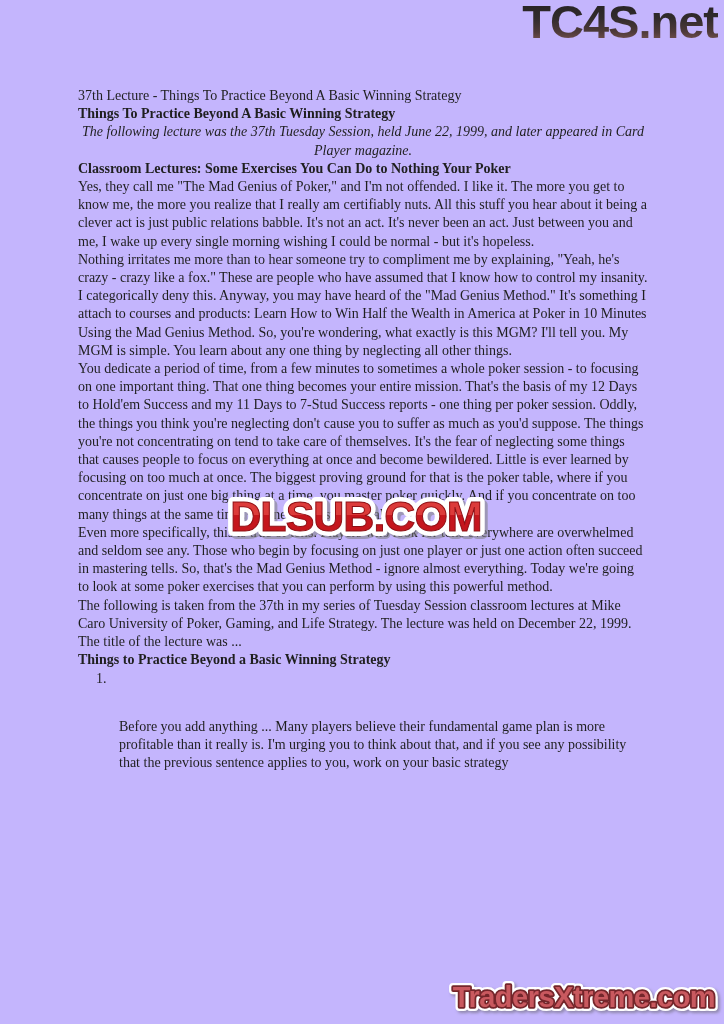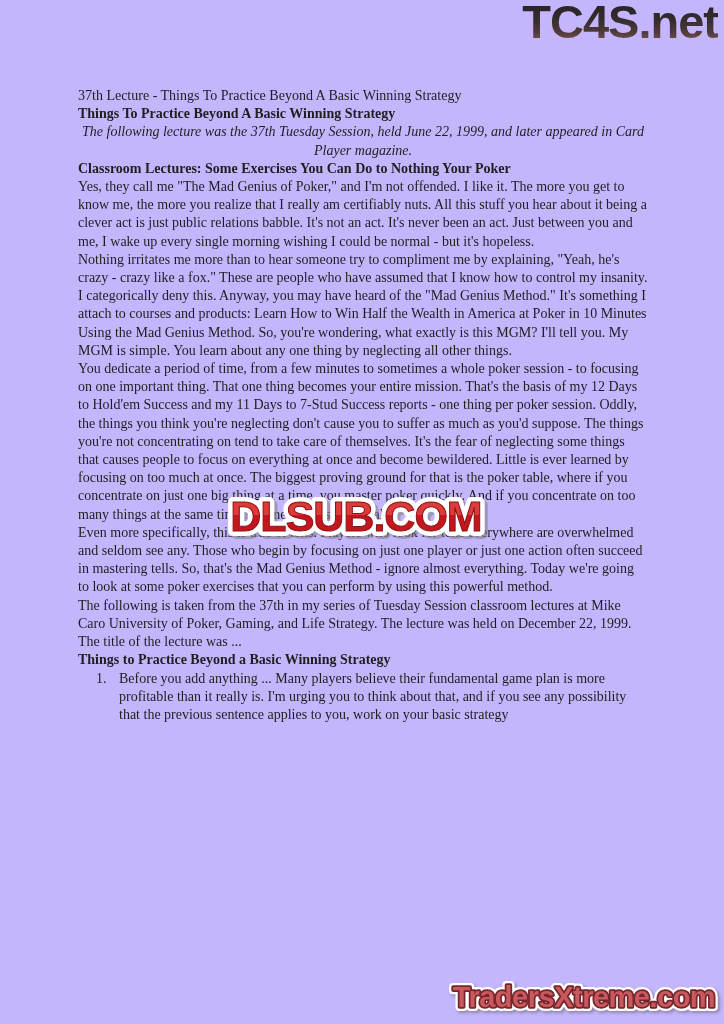--- a/index.html
+++ b/index.html
@@ -33,21 +33,21 @@
   .intro .i{font-style:italic;display:block;text-align:center;}
   .section-heading{font-weight:bold;margin:0 0 33px 0;}
   .p1{margin-bottom:9px;}
   .p2{margin-bottom:8px;}
   .p3{margin-bottom:7px;}
   .p4{margin-bottom:9px;font-family:Liberation Serif, serif;}
   .p5{margin-bottom:14px;}
   .subheading{font-weight:bold;margin:0 0 14px 0;}
   .list-item{display:flex;padding-left:18px;}
   .list-item .marker{width:23px;flex:0 0 23px;}
-  .list-item .text{flex:1;}
+  .list-item .text{flex:1;margin-top:48px;}
 
   
   .watermark{
     position:absolute;left:220px;top:486px;
     filter:drop-shadow(3px 3px 0 rgba(125,125,125,0.55));
   }
   .watermark text{
     font-family:"Liberation Sans", sans-serif;font-weight:bold;
     font-size:43px;letter-spacing:-1px;
   }

